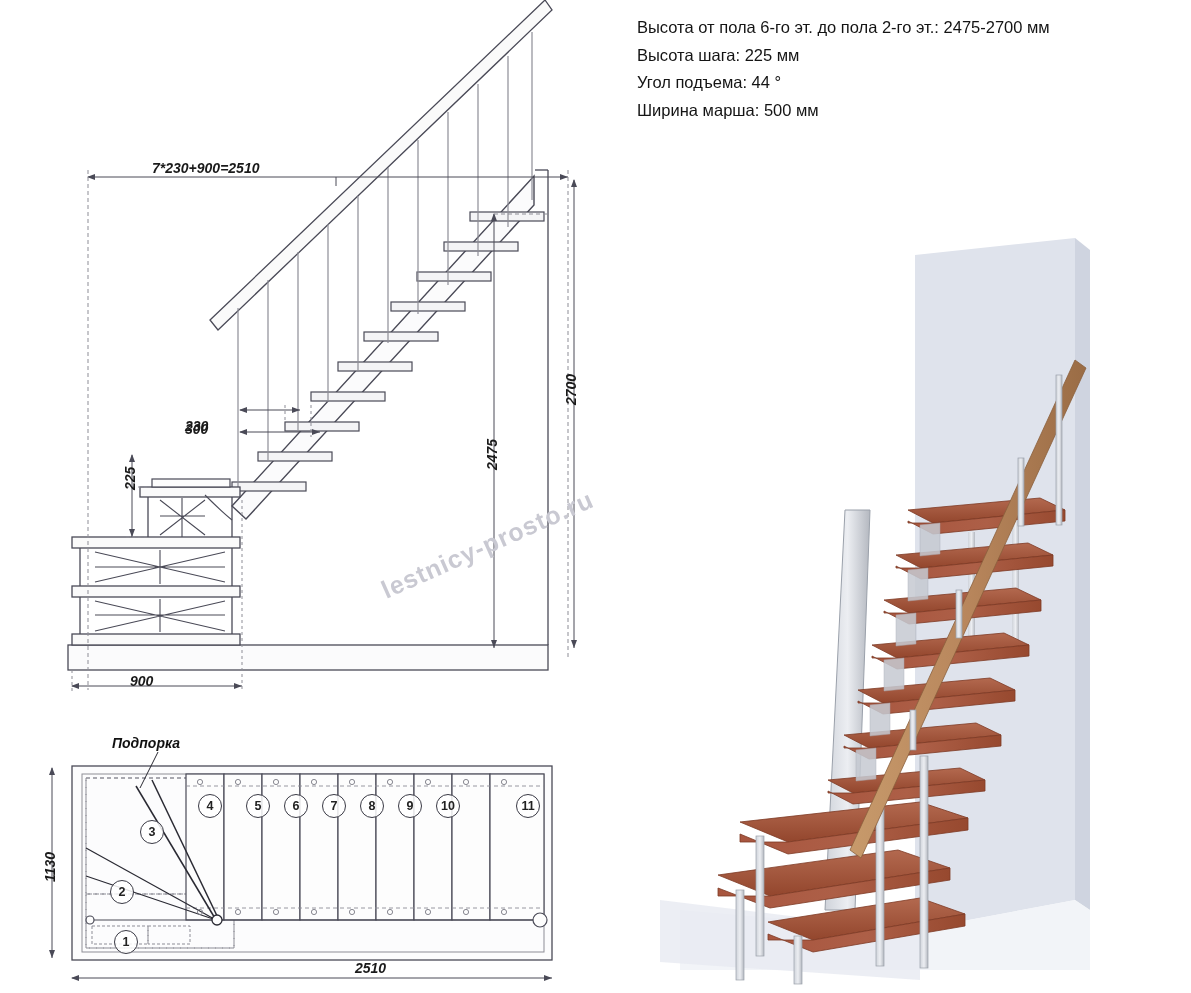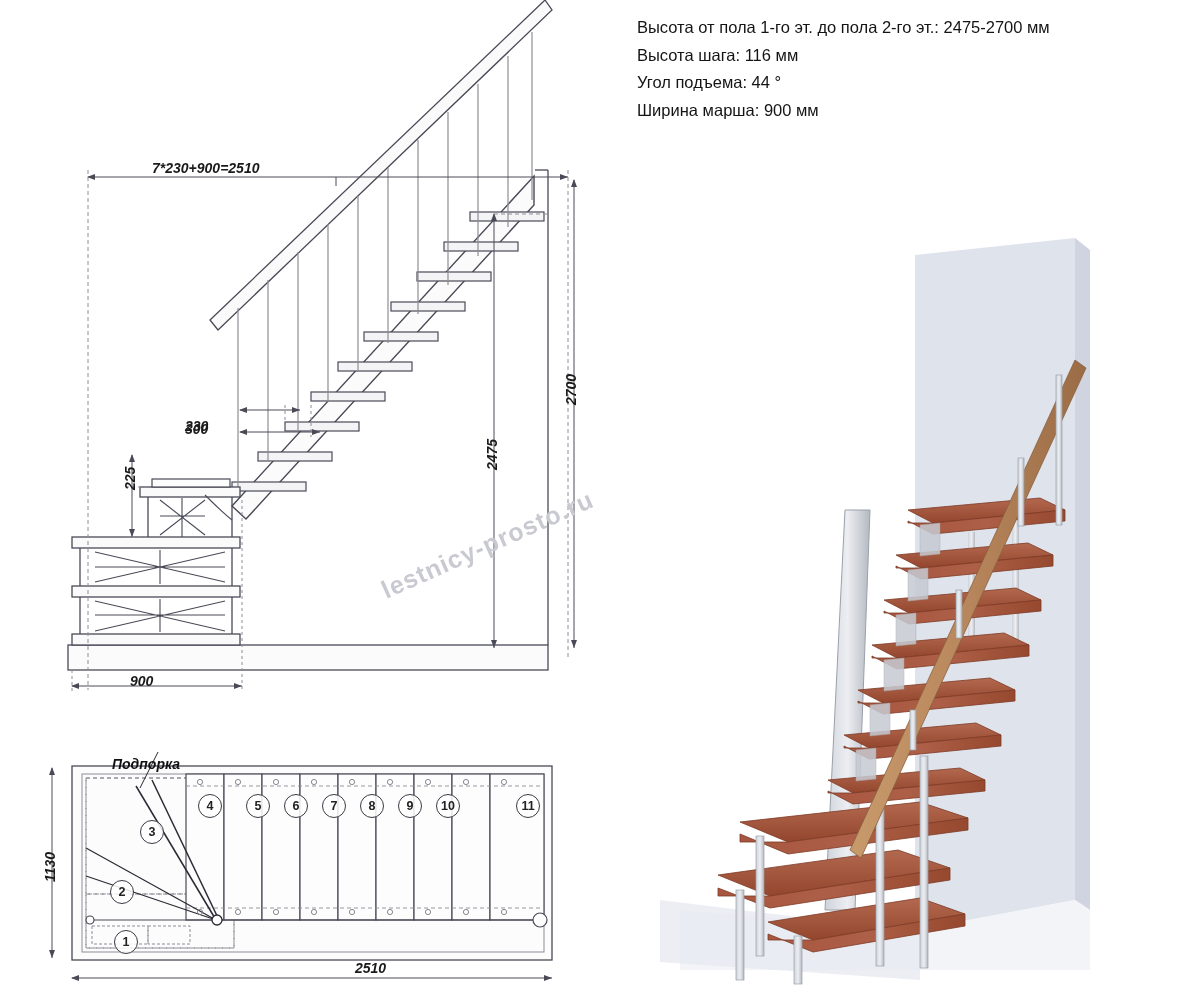--- a/index.html
+++ b/index.html
@@ -26,24 +26,24 @@
 
   .circnum{position:absolute;width:22px;height:22px;border:1.4px solid #3a3a45;border-radius:50%;
            font-size:12.5px;font-weight:bold;color:#222;display:flex;align-items:center;justify-content:center;
            background:rgba(255,255,255,.85);}
   svg{display:block;}
 </style>
 </head>
 <body>
 
 <div id="spec">
-  <div class="spec-line">Высота от пола 1-го эт. до пола 2-го эт.: 2475-2700 мм</div>
-  <div class="spec-line">Высота шага: 116 мм</div>
+  <div class="spec-line">Высота от пола 6-го эт. до пола 2-го эт.: 2475-2700 мм</div>
+  <div class="spec-line">Высота шага: 225 мм</div>
   <div class="spec-line">Угол подъема: 44 °</div>
-  <div class="spec-line">Ширина марша: 900 мм</div>
+  <div class="spec-line">Ширина марша: 500 мм</div>
 </div>
 
 <div id="elev">
 <svg width="620" height="730" viewBox="0 0 620 730">
   <defs>
     <marker id="ar" markerWidth="9" markerHeight="9" refX="8" refY="3" orient="auto">
       <path d="M0,0 L8,3 L0,6 z" fill="#4a4a57"></path>
     </marker>
     <marker id="arS" markerWidth="9" markerHeight="9" refX="1" refY="3" orient="auto">
       <path d="M8,0 L0,3 L8,6 z" fill="#4a4a57"></path>
@@ -244,21 +244,21 @@
   <g stroke="#2a2a33" stroke-width="1">
     <line x1="158" y1="22" x2="140" y2="58"></line>
   </g>
 
   <g stroke="#4a4a57" stroke-width="1">
     <line x1="52" y1="38" x2="52" y2="228" marker-end="url(#ar2)" marker-start="url(#ar2S)"></line>
     <line x1="72" y1="248" x2="552" y2="248" marker-end="url(#ar2)" marker-start="url(#ar2S)"></line>
   </g>
 </svg>
 
-  <div class="lbl" style="left:112px;top:26px;">Подпорка</div>
+  <div class="lbl" style="left:112px;top:5px;">Подпорка</div>
 
   <div class="dimtxt" style="left:42px;top:152px;transform:rotate(-90deg);transform-origin:left top;">1130</div>
 
   <div class="dimtxt" style="left:355px;top:230px;text-align:right;">2510</div>
 
   <div class="circnum" style="left:114px;top:200px;">1</div>
   <div class="circnum" style="left:110px;top:150px;">2</div>
   <div class="circnum" style="left:140px;top:90px;">3</div>
   <div class="circnum" style="left:198px;top:64px;">4</div>
   <div class="circnum" style="left:246px;top:64px;">5</div>

